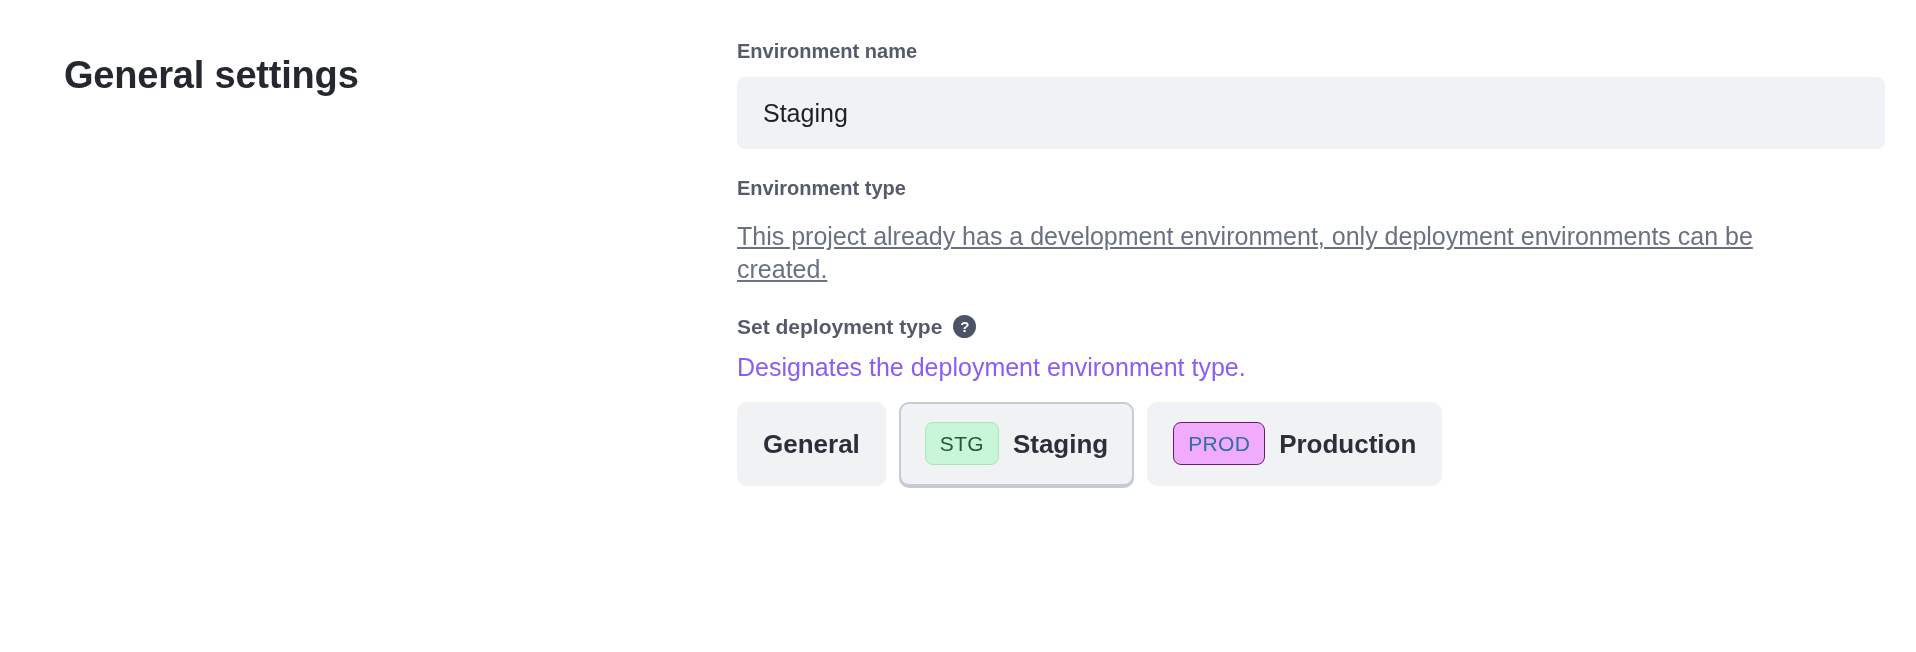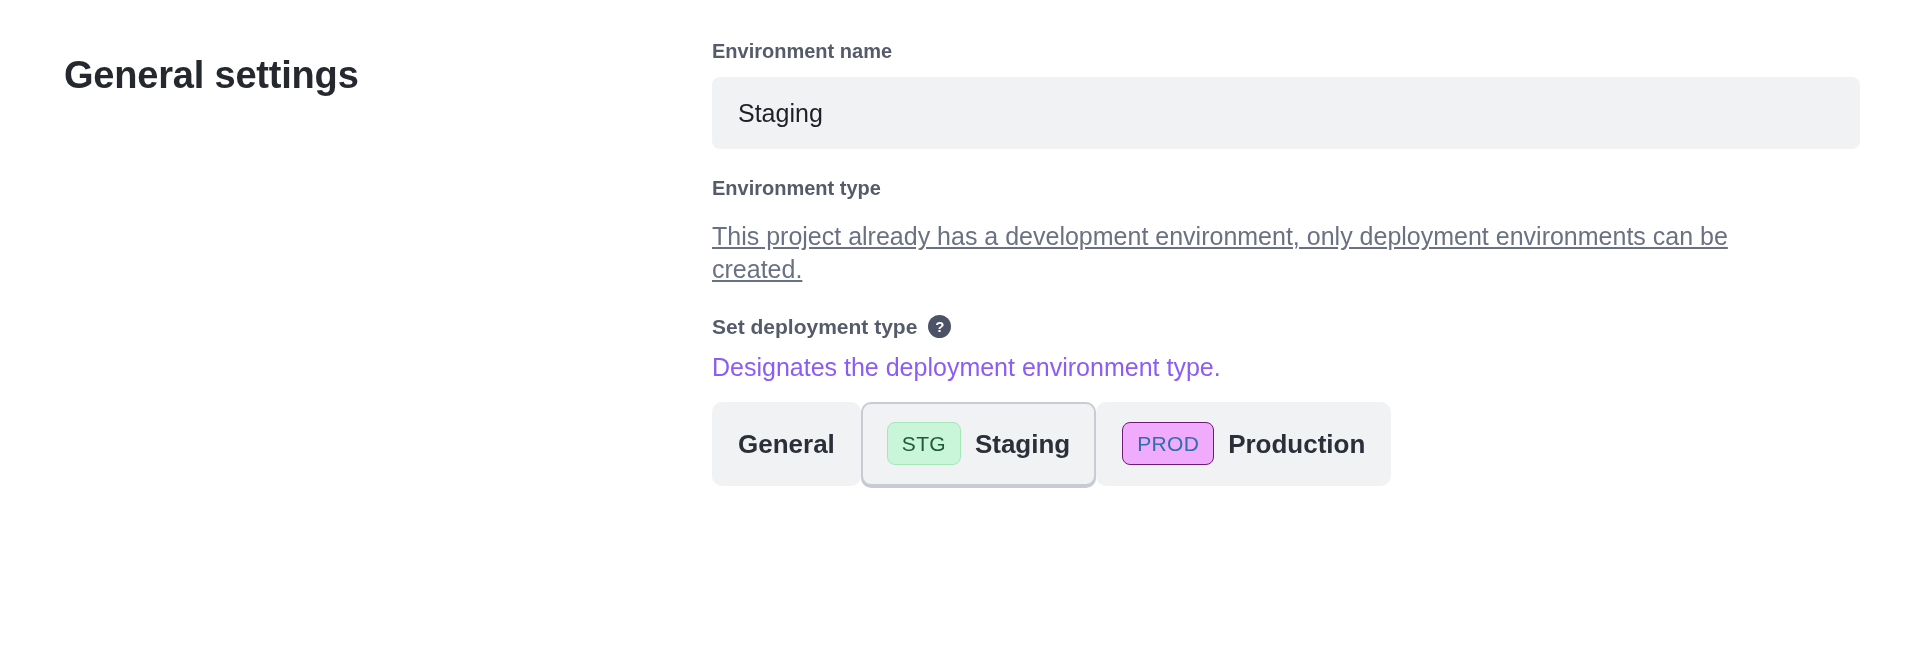--- a/index.html
+++ b/index.html
@@ -31,21 +31,21 @@
     font-weight: 700;
     color: #25282e;
     letter-spacing: -0.2px;
     line-height: 1.2;
     white-space: nowrap;
   }
 
   
   .form-col {
     position: absolute;
-    left: 696px;
+    left: 721px;
     top: 38px;
     width: 1148px;
   }
 
   .field-label {
     font-size: 20px;
     font-weight: 700;
     color: #555b6a;
     line-height: 1.35;
     margin: 0 0 12px 0;
@@ -115,20 +115,21 @@
     margin: 12px 0 0 0;
     font-size: 25px;
     color: #8b5cf6;
     line-height: 1.3;
   }
 
   
   .btn-group {
     display: flex;
     align-items: flex-end;
+    gap: 13px;
     margin-top: 18px;
   }
 
   .type-btn {
     display: inline-flex;
     align-items: center;
     gap: 14px;
     background: #f1f2f4;
     border: 2px solid transparent;
     border-radius: 10px;

